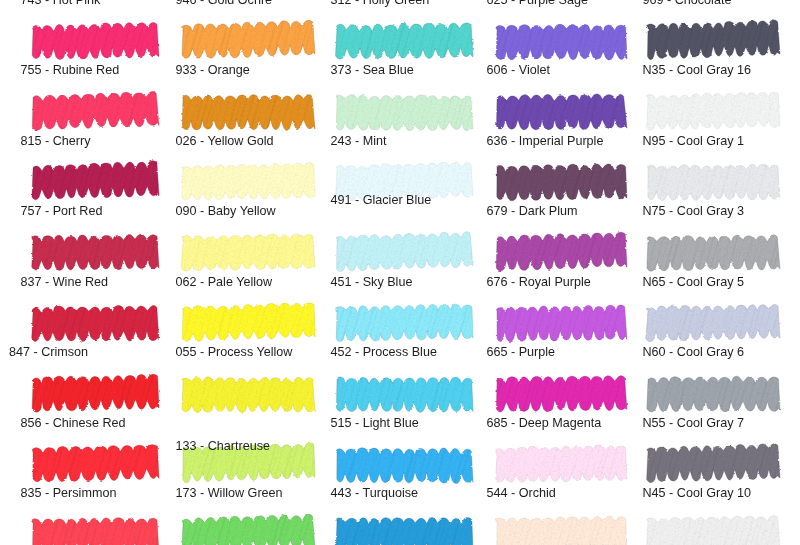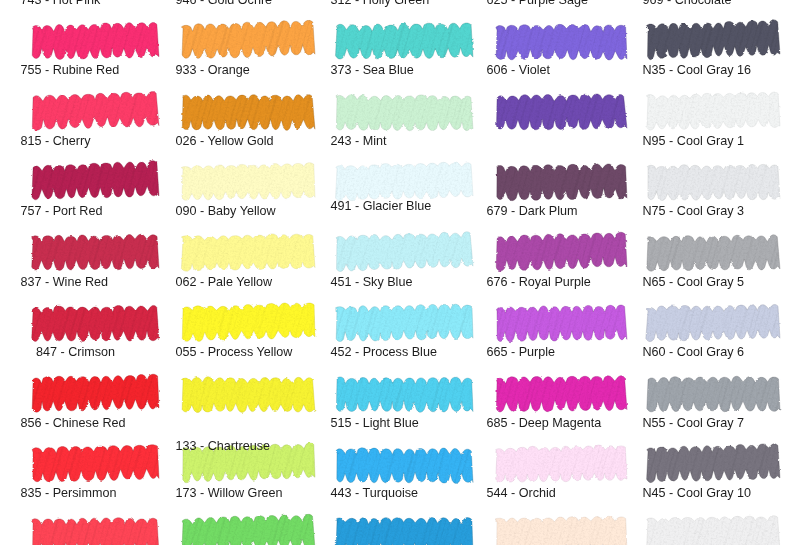--- a/index.html
+++ b/index.html
@@ -1627,32 +1627,33 @@
 <div class="lbl" style="left:486.5px;top:-7.2px">625 - Purple Sage</div>
 <div class="lbl" style="left:642.5px;top:-7.2px">969 - Chocolate</div>
 <div class="lbl" style="left:20.5px;top:63.3px">755 - Rubine Red</div>
 <div class="lbl" style="left:175.5px;top:63.3px">933 - Orange</div>
 <div class="lbl" style="left:330.5px;top:63.3px">373 - Sea Blue</div>
 <div class="lbl" style="left:486.5px;top:63.3px">606 - Violet</div>
 <div class="lbl" style="left:642.5px;top:63.3px">N35 - Cool Gray 16</div>
 <div class="lbl" style="left:20.5px;top:133.8px">815 - Cherry</div>
 <div class="lbl" style="left:175.5px;top:133.8px">026 - Yellow Gold</div>
 <div class="lbl" style="left:330.5px;top:133.8px">243 - Mint</div>
+<div class="lbl" style="left:486.5px;top:133.8px">636 - Imperial Purple</div>
 <div class="lbl" style="left:642.5px;top:133.8px">N95 - Cool Gray 1</div>
 <div class="lbl" style="left:20.5px;top:204.3px">757 - Port Red</div>
 <div class="lbl" style="left:175.5px;top:204.3px">090 - Baby Yellow</div>
-<div class="lbl" style="left:330.5px;top:199px">491 - Glacier Blue</div>
+<div class="lbl" style="left:330.5px;top:193px">491 - Glacier Blue</div>
 <div class="lbl" style="left:486.5px;top:204.3px">679 - Dark Plum</div>
 <div class="lbl" style="left:642.5px;top:204.3px">N75 - Cool Gray 3</div>
 <div class="lbl" style="left:20.5px;top:274.8px">837 - Wine Red</div>
 <div class="lbl" style="left:175.5px;top:274.8px">062 - Pale Yellow</div>
 <div class="lbl" style="left:330.5px;top:274.8px">451 - Sky Blue</div>
 <div class="lbl" style="left:486.5px;top:274.8px">676 - Royal Purple</div>
 <div class="lbl" style="left:642.5px;top:274.8px">N65 - Cool Gray 5</div>
-<div class="lbl" style="left:36px;top:345.3px">847 - Crimson</div>
+<div class="lbl" style="left:9px;top:345.3px">847 - Crimson</div>
 <div class="lbl" style="left:175.5px;top:345.3px">055 - Process Yellow</div>
 <div class="lbl" style="left:330.5px;top:345.3px">452 - Process Blue</div>
 <div class="lbl" style="left:486.5px;top:345.3px">665 - Purple</div>
 <div class="lbl" style="left:642.5px;top:345.3px">N60 - Cool Gray 6</div>
 <div class="lbl" style="left:20.5px;top:415.8px">856 - Chinese Red</div>
 <div class="lbl" style="left:175.5px;top:439px">133 - Chartreuse</div>
 <div class="lbl" style="left:330.5px;top:415.8px">515 - Light Blue</div>
 <div class="lbl" style="left:486.5px;top:415.8px">685 - Deep Magenta</div>
 <div class="lbl" style="left:642.5px;top:415.8px">N55 - Cool Gray 7</div>
 <div class="lbl" style="left:20.5px;top:486.3px">835 - Persimmon</div>

